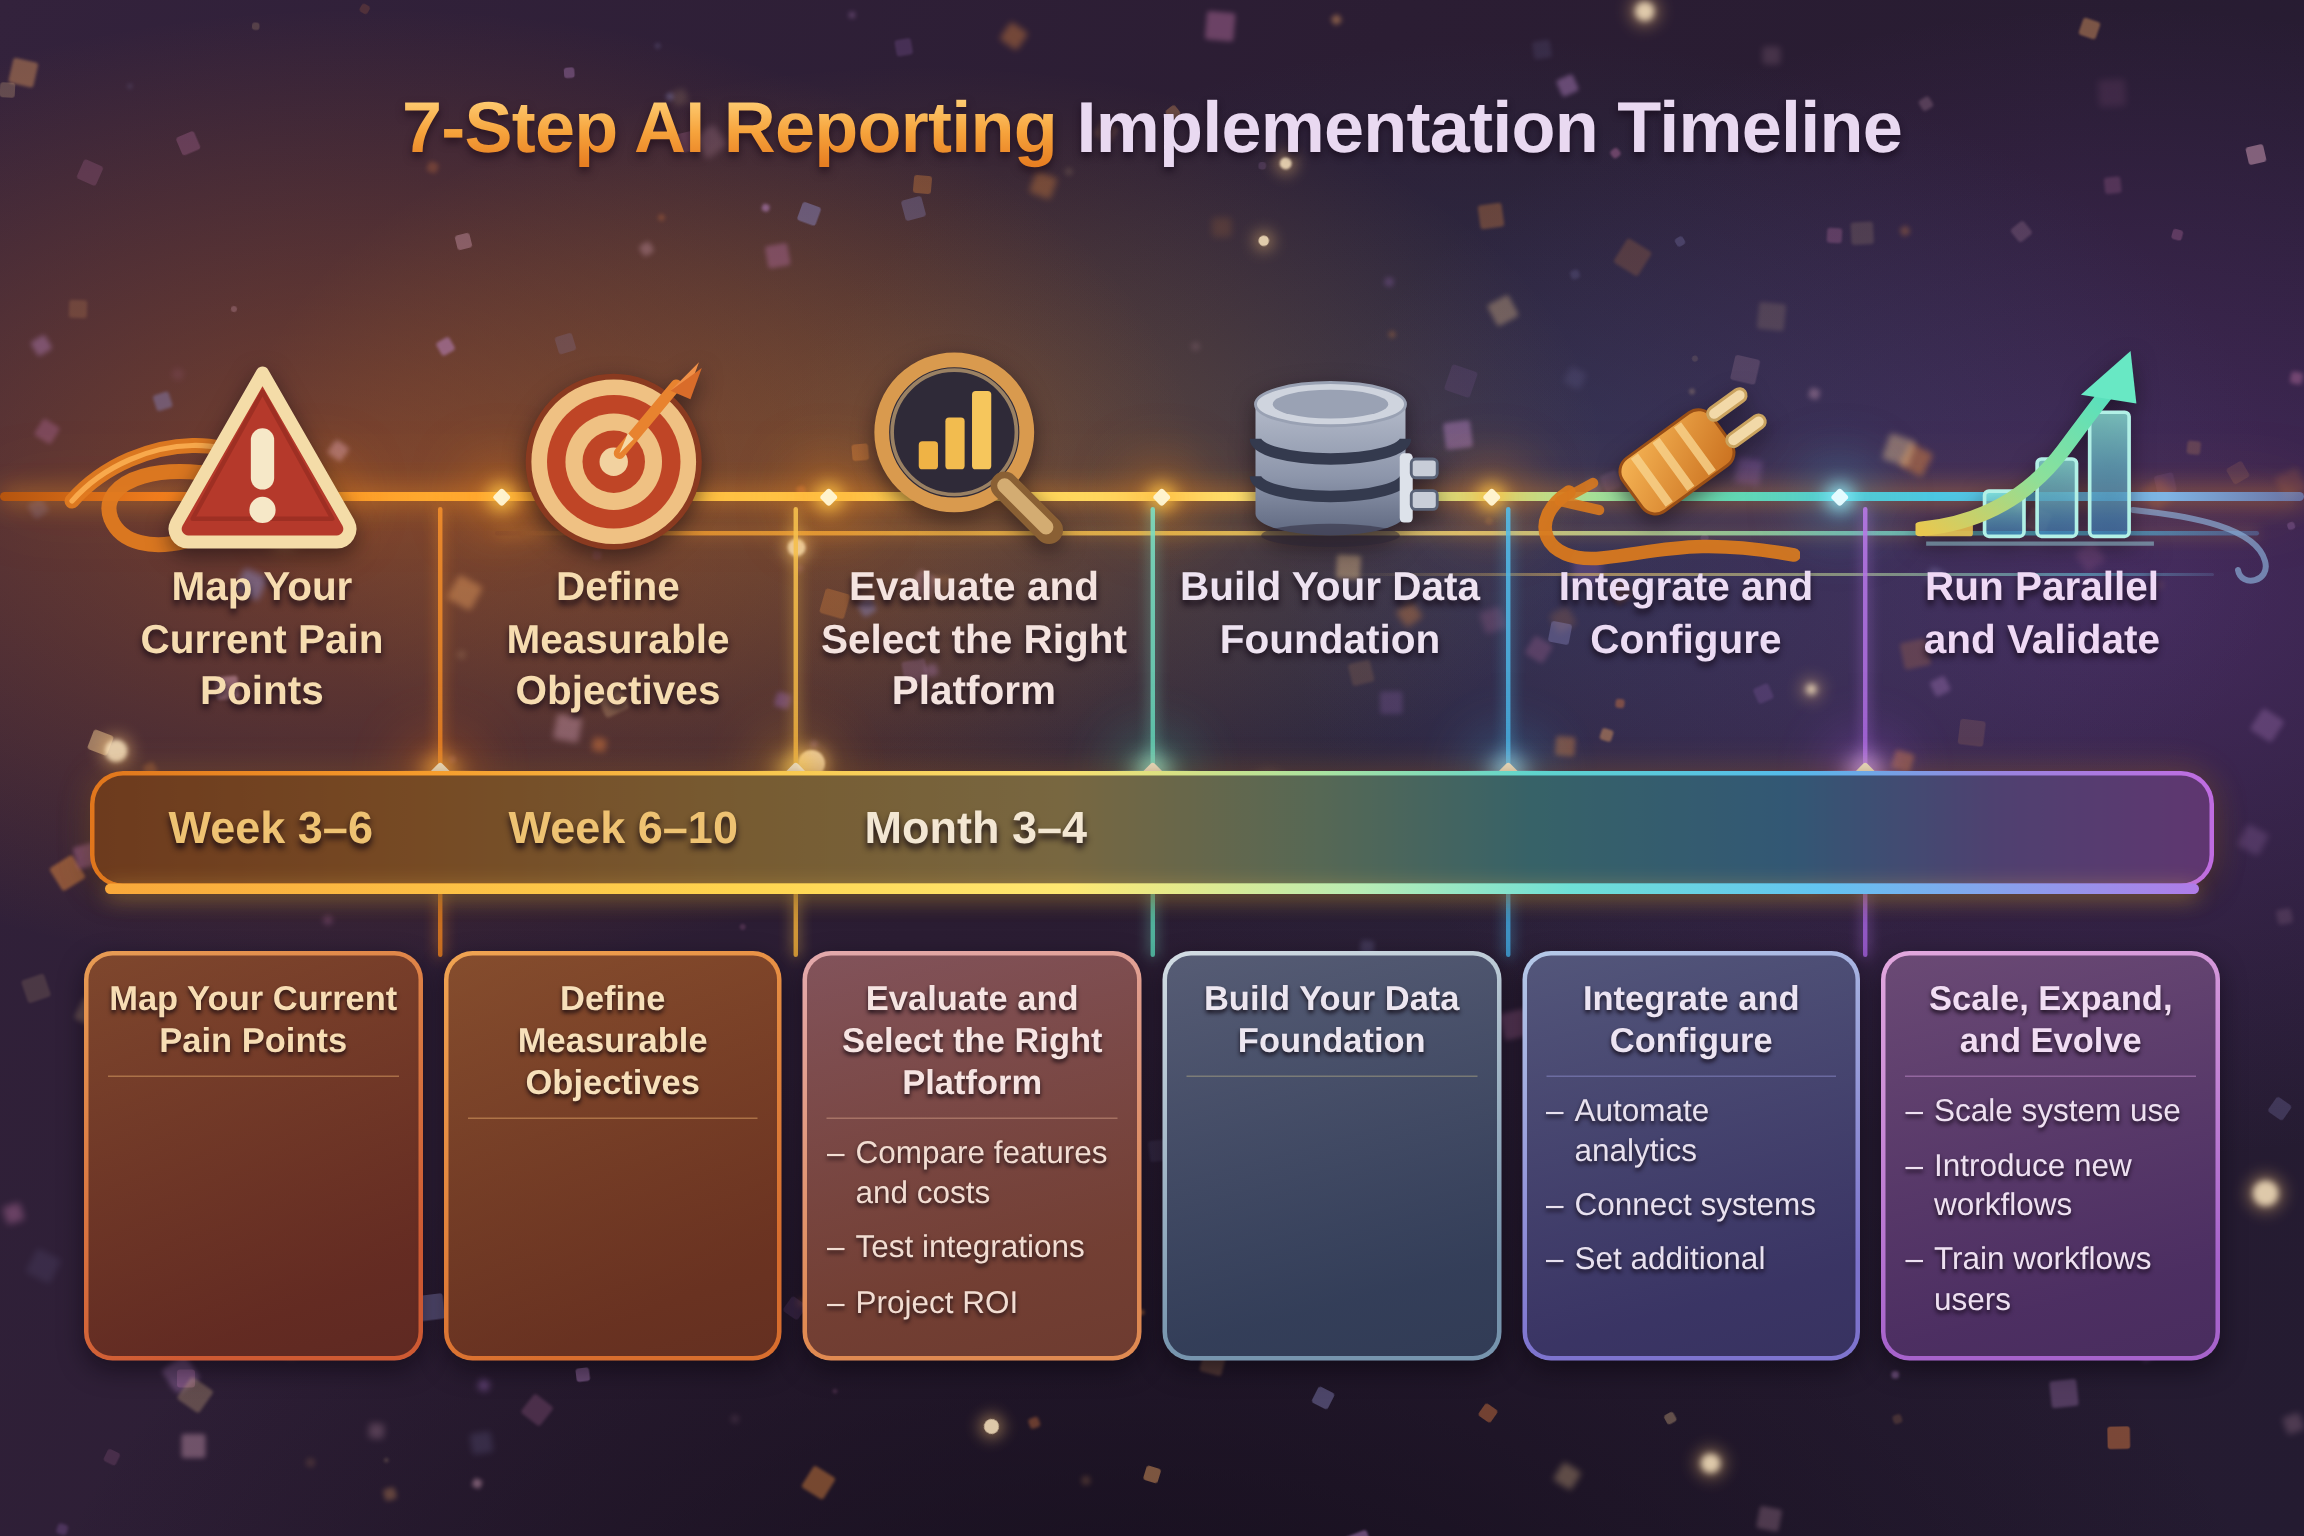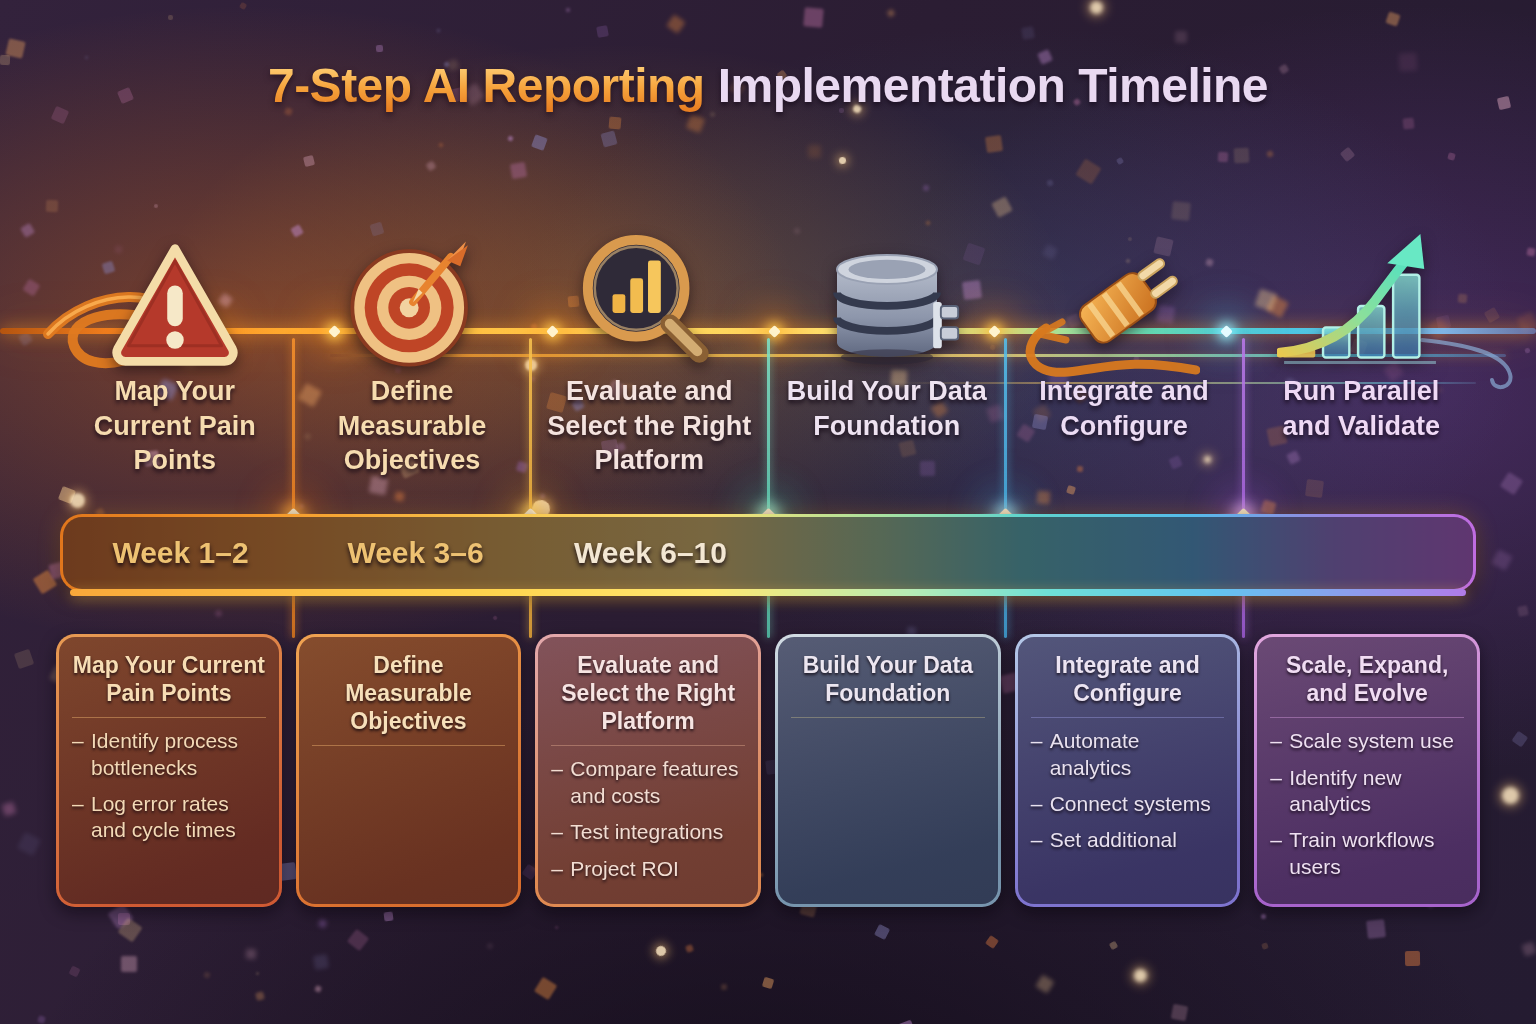--- a/index.html
+++ b/index.html
@@ -566,34 +566,30 @@
   </div>
 
   <div class="divider d1" style="left:292px;"></div>
   <div class="divider d2" style="left:529px;"></div>
   <div class="divider d3" style="left:767px;"></div>
   <div class="divider d4" style="left:1004px;"></div>
   <div class="divider d5" style="left:1242px;"></div>
 
   <div class="bar">
     <div class="bar-inner">
-      <div class="period">Week 1–2</div>
       <div class="period">Week 3–6</div>
       <div class="period">Week 6–10</div>
+      <div class="period">Month 3–4</div>
     </div>
   </div>
 
   <div class="cards">
     <div class="card c1">
       <div class="card-inner">
         <div class="card-title">Map Your Current Pain Points</div>
-        <ul>
-          <li>Identify process bottlenecks</li>
-          <li>Log error rates and cycle times</li>
-        </ul>
       </div>
     </div>
     <div class="card c2">
       <div class="card-inner">
         <div class="card-title">Define Measurable Objectives</div>
       </div>
     </div>
     <div class="card c3">
       <div class="card-inner">
         <div class="card-title">Evaluate and Select the Right Platform</div>
@@ -617,19 +613,19 @@
           <li>Connect systems</li>
           <li>Set additional</li>
         </ul>
       </div>
     </div>
     <div class="card c6">
       <div class="card-inner">
         <div class="card-title">Scale, Expand, and Evolve</div>
         <ul>
           <li>Scale system use</li>
-          <li>Identify new analytics</li>
+          <li>Introduce new workflows</li>
           <li>Train workflows users</li>
         </ul>
       </div>
     </div>
   </div>
 </div>
 
 </body></html>

